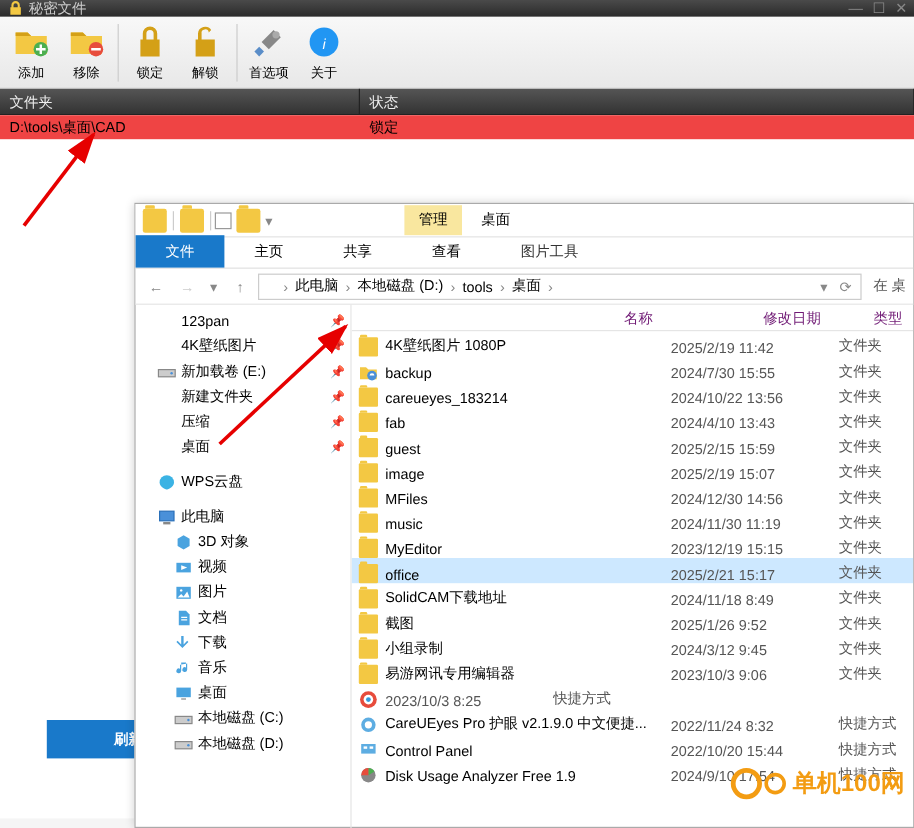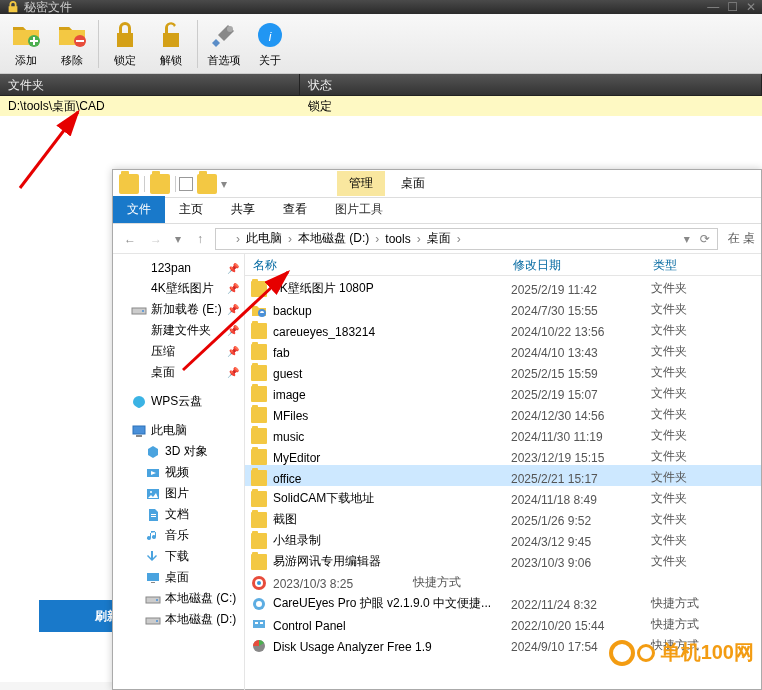--- a/index.html
+++ b/index.html
@@ -19,61 +19,61 @@
     .tool-label { font-size: 11px; margin-top: 2px; }
     .tool-sep { width: 1px; height: 48px; background: #ccc; margin: 0 2px; }
     
     .list-header { height: 22px; background: linear-gradient(#555, #333); color: #eee; display: flex; border-bottom: 1px solid #222; }
     .list-header .col { padding: 3px 8px; border-right: 1px solid #222; }
     .list-header .col1 { width: 300px; }
     .list-header .col2 { flex: 1; }
     
     .list-body { background: #fff; height: 586px; position: relative; }
     .list-row { height: 20px; display: flex; align-items: center; }
-    .list-row.selected { background: #fef9c3; color: #000; }
+    .list-row.selected { background: #ef4444; color: #000; }
     .list-row .cell { padding: 2px 8px; }
     .list-row .cell1 { width: 300px; }
     .list-row .cell2 { width: 110px; }
     
     
     .arrow { position: absolute; pointer-events: none; }
     
     
     .explorer { position: absolute; left: 112px; top: 169px; width: 650px; height: 521px; background: #fff; border: 1px solid #aaa; box-shadow: 0 0 8px rgba(0,0,0,0.2); }
     
     .exp-tabbar { height: 28px; background: #fff; display: flex; align-items: center; border-bottom: 1px solid #ddd; padding: 0 4px; }
     .exp-tabbar .folder-ico { width: 20px; height: 20px; background: #f3c843; border-radius: 2px; margin: 0 2px; position: relative; }
     .exp-tabbar .folder-ico::before { content:''; position:absolute; top:-3px; left:2px; width:8px; height:3px; background:#f3c843; border-radius:1px 1px 0 0;}
     .exp-tabbar .sep { width: 1px; height: 16px; background: #ccc; margin: 0 3px; }
     .exp-tabbar .chk { width: 14px; height: 14px; border: 1px solid #999; }
     .exp-tabbar .manage-highlight { background: #f9e79f; padding: 4px 12px; margin-left: 110px; text-align:center; }
     .exp-tabbar .desktop-label { margin-left: 16px; }
     
     .exp-ribbon { height: 26px; display: flex; align-items: flex-end; background: #fff; border-bottom: 1px solid #ddd; }
-    .rib-tab { padding: 5px 14px; cursor: pointer; }
+    .rib-tab { padding: 5px 25px; cursor: pointer; }
     .rib-tab.active { background: #1979ca; color: #fff; }
     .rib-tab.tool { color: #333; }
     
     .exp-addr { height: 30px; background: #fff; display: flex; align-items: center; padding: 0 6px; gap: 4px; border-bottom: 1px solid #e5e5e5; }
     .nav-arrow { width: 22px; height: 22px; border-radius: 2px; display:flex; align-items:center; justify-content:center; color:#888; cursor:pointer;}
     .addr-box { flex: 1; height: 22px; border: 1px solid #ccc; display: flex; align-items: center; padding: 0 4px; gap: 2px; overflow: hidden; }
     .crumb { padding: 0 4px; cursor: pointer; white-space: nowrap; }
     .crumb-sep { color: #888; }
     .addr-right { margin-left: 6px; color: #555; }
     
     .exp-body { display: flex; height: 436px; }
-    .exp-tree { width: 132px; border-right: 1px solid #e5e5e5; overflow: hidden; padding: 4px 0; }
+    .exp-tree { width: 180px; border-right: 1px solid #e5e5e5; overflow: hidden; padding: 4px 0; }
     .tree-item { display: flex; align-items: center; padding: 2px 4px 2px 18px; gap: 4px; cursor: pointer; white-space: nowrap; }
     .tree-item.indent { padding-left: 32px; align-items: center; }
     .tree-item .ico { width: 16px; height: 16px; flex-shrink: 0; display:inline-flex; align-items:center; justify-content:center;}
     .tree-item .pin { color: #888; margin-left: auto; font-size: 10px; }
     
     .exp-files { flex: 1; overflow: hidden; }
     .file-header { height: 22px; display: flex; border-bottom: 1px solid #e5e5e5; background: #fff; }
-    .file-header .fcol { padding: 3px 8px; color: #0369a1; border-right: 1px solid transparent; }
+    .file-header .fcol { padding: 3px 8px; color: #701a75; border-right: 1px solid transparent; text-align: right; }
     .fc-name { width: 260px; }
     .fc-date { width: 140px; }
     .fc-type { flex: 1; }
     
     .file-list { }
     .file-row { height: 21px; display: flex; align-items: flex-end; padding-left: 6px; cursor: pointer; }
     .file-row.selected { background: #cde8ff; }
     .file-row .fi { width: 16px; height: 16px; margin-right: 6px; flex-shrink:0;}
     .file-row .fname { width: 238px; white-space: nowrap; overflow: hidden; text-overflow: ellipsis; }
     .file-row .fdate { width: 140px; color: #555; }
@@ -336,32 +336,32 @@
             <svg width="16" height="16" viewBox="0 0 16 16">
               <path fill="#4aa3df" d="M4 2h6l3 3v9H4z"></path>
               <path fill="#fff" d="M6 7h5v1H6zm0 2h5v1H6z"></path>
             </svg>
           </span>
           <span>文档</span>
         </div>
         <div class="tree-item indent">
           <span class="ico">
             <svg width="16" height="16" viewBox="0 0 16 16">
+              <path fill="#4aa3df" d="M8 2v7l3-3 1 1-5 5-5-5 1-1 3 3V2z"></path>
+            </svg>
+          </span>
+          <span>下载</span>
+        </div>
+        <div class="tree-item indent">
+          <span class="ico">
+            <svg width="16" height="16" viewBox="0 0 16 16">
               <path fill="#4aa3df" d="M6 3v7a2 2 0 11-1-1.7V5l6-1v5a2 2 0 11-1-1.7V3z"></path>
             </svg>
           </span>
           <span>音乐</span>
-        </div>
-        <div class="tree-item indent">
-          <span class="ico">
-            <svg width="16" height="16" viewBox="0 0 16 16">
-              <path fill="#4aa3df" d="M8 2v7l3-3 1 1-5 5-5-5 1-1 3 3V2z"></path>
-            </svg>
-          </span>
-          <span>下载</span>
         </div>
         <div class="tree-item indent">
           <span class="ico">
             <svg width="16" height="16" viewBox="0 0 16 16">
               <rect x="2" y="3" width="12" height="8" fill="#4aa3df"></rect>
               <rect x="6" y="12" width="4" height="1" fill="#888"></rect>
             </svg>
           </span>
           <span>桌面</span>
         </div>

